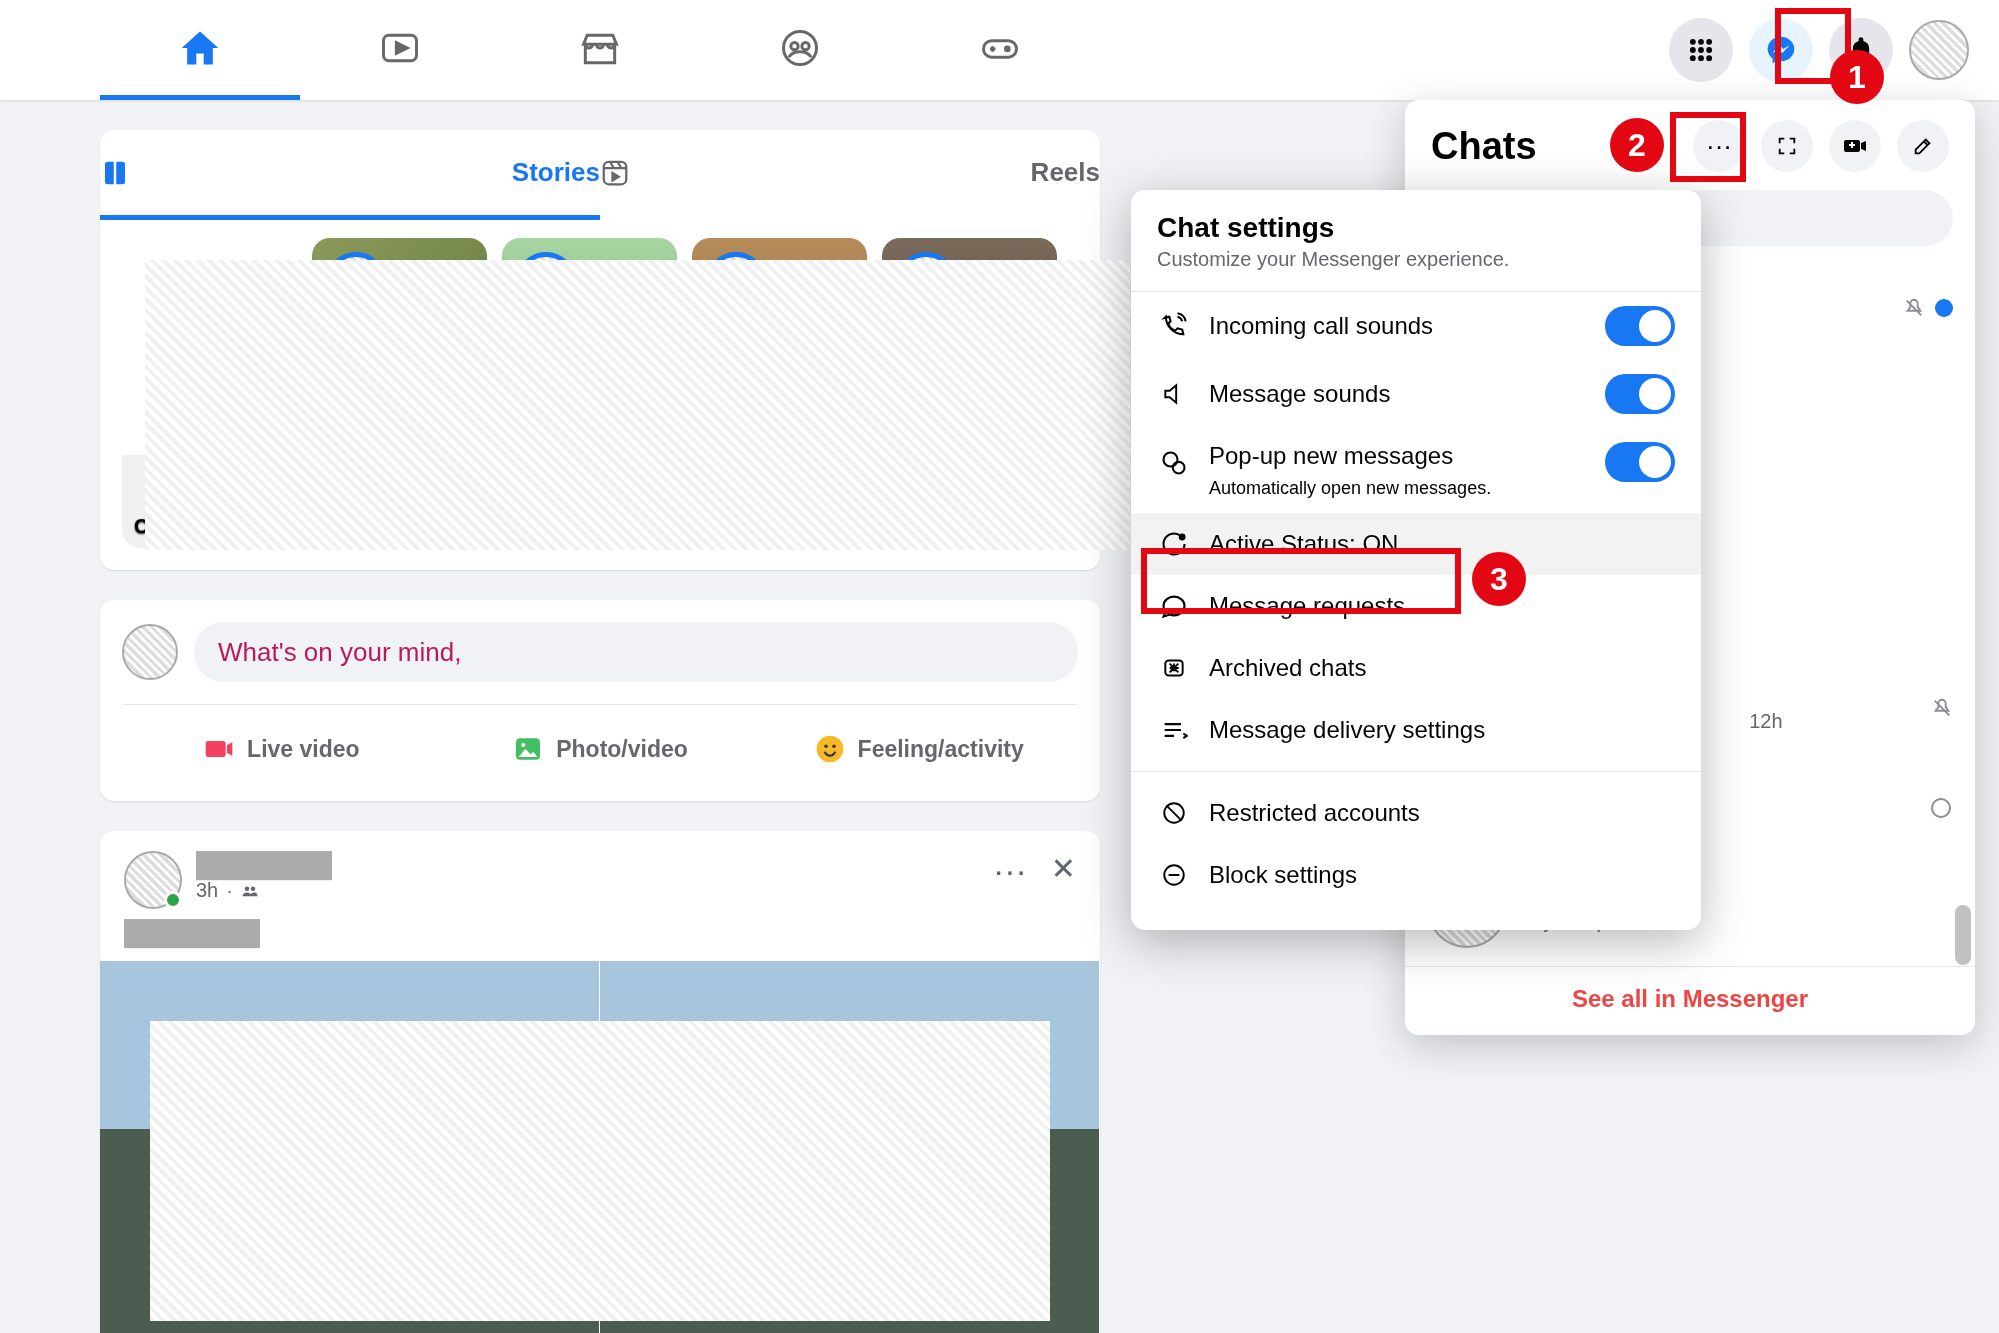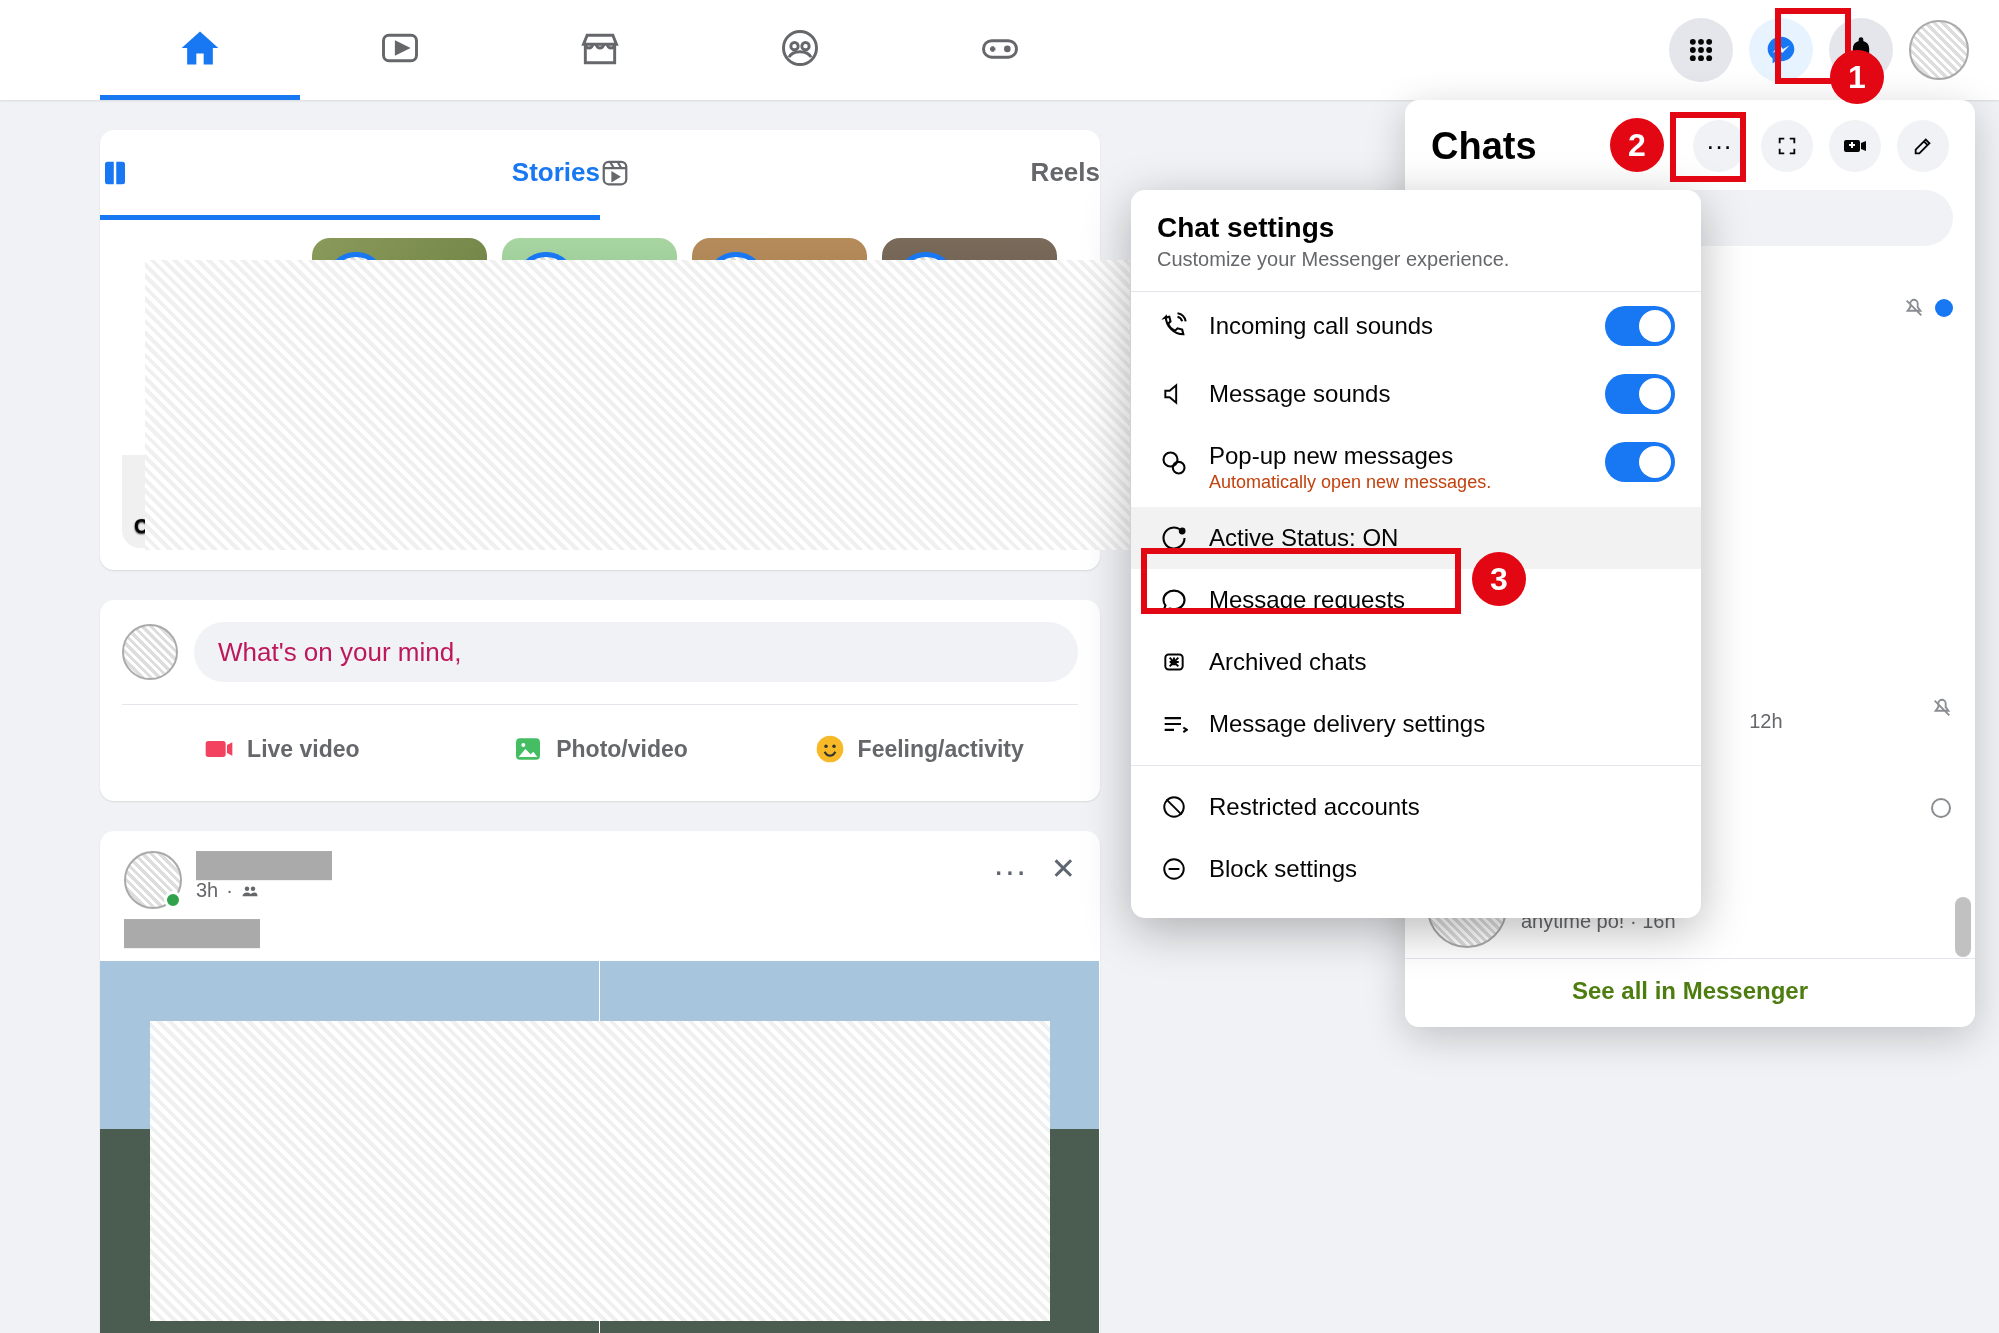--- a/index.html
+++ b/index.html
@@ -47,30 +47,30 @@
   .chats-head .ic { width:52px; height:52px; border-radius:50%; background:#f0f2f5; display:flex; align-items:center; justify-content:center; color:#050505; cursor:pointer; }
   .search-chat { margin:0 22px 12px; height:56px; border-radius:40px; background:#f0f2f5; }
   .chat-list { }
   .chat-item { display:flex; align-items:center; gap:14px; padding:10px 22px; cursor:pointer; }
   .chat-item .avatar { width:80px; height:80px; }
   .chat-item .txt { flex:1; min-width:0; }
   .chat-item .name { font-size:22px; color:#aaa; }
   .chat-item .sub { font-size:20px; color:#65676b; white-space:nowrap; overflow:hidden; text-overflow:ellipsis; }
   .chat-item .right { display:flex; align-items:center; gap:10px; color:#8a8d91; }
   .dot-unread { width:18px; height:18px; border-radius:50%; background:#1877f2; }
-  .see-all { text-align:center; padding:18px 0 6px; font-size:24px; color:#4d7c0f; font-weight:600; cursor:pointer; border-top:1px solid #e4e6eb; }
+  .see-all { text-align:center; padding:18px 0 6px; font-size:24px; color:#ef4444; font-weight:600; cursor:pointer; border-top:1px solid #e4e6eb; margin-top:8px; }
 
   
-  .settings-panel { position:absolute; top:190px; right:298px; width:570px; background:#fff; border-radius:14px; box-shadow:0 12px 48px rgba(0,0,0,0.28); z-index:20; padding:22px 0 18px; }
+  .settings-panel { position:absolute; top:190px; right:298px; width:570px; background:#fff; border-radius:14px; box-shadow:0 12px 48px rgba(0,0,0,0.28); z-index:20; padding:22px 0 24px; }
   .settings-title { padding:0 26px; font-size:28px; font-weight:700; }
   .settings-sub { padding:4px 26px 20px; font-size:20px; color:#65676b; border-bottom:1px solid #e4e6eb; }
   .s-row { display:flex; align-items:center; gap:18px; padding:14px 26px; cursor:pointer; font-size:24px; color:#050505; }
   .s-row.hover { background:#f2f2f2; }
   .s-row .ic { width:34px; height:34px; display:flex; align-items:center; justify-content:center; color:#050505; }
-  .s-row .subcap { font-size:18px; color:#c2410c; margin-top:2px; }
+  .s-row .subcap { font-size:18px; color:#000000; margin-top:8px; }
   .toggle { margin-left:auto; width:70px; height:40px; border-radius:40px; background:#1877f2; position:relative; }
   .toggle::after { content:""; position:absolute; right:4px; top:4px; width:32px; height:32px; border-radius:50%; background:#fff; }
   .divider { height:1px; background:#e4e6eb; margin:10px 0; }
 
   
   .ann-box { position:absolute; border:6px solid #e30613; z-index:50; }
   .ann-badge { position:absolute; width:54px; height:54px; border-radius:50%; background:#e30613; color:#fff; font-size:32px; font-weight:800; display:flex; align-items:center; justify-content:center; z-index:51; }
   
   .scrollbar { position:absolute; right:4px; bottom:70px; width:16px; height:60px; background:#c1c1c1; border-radius:8px; }
 </style>

